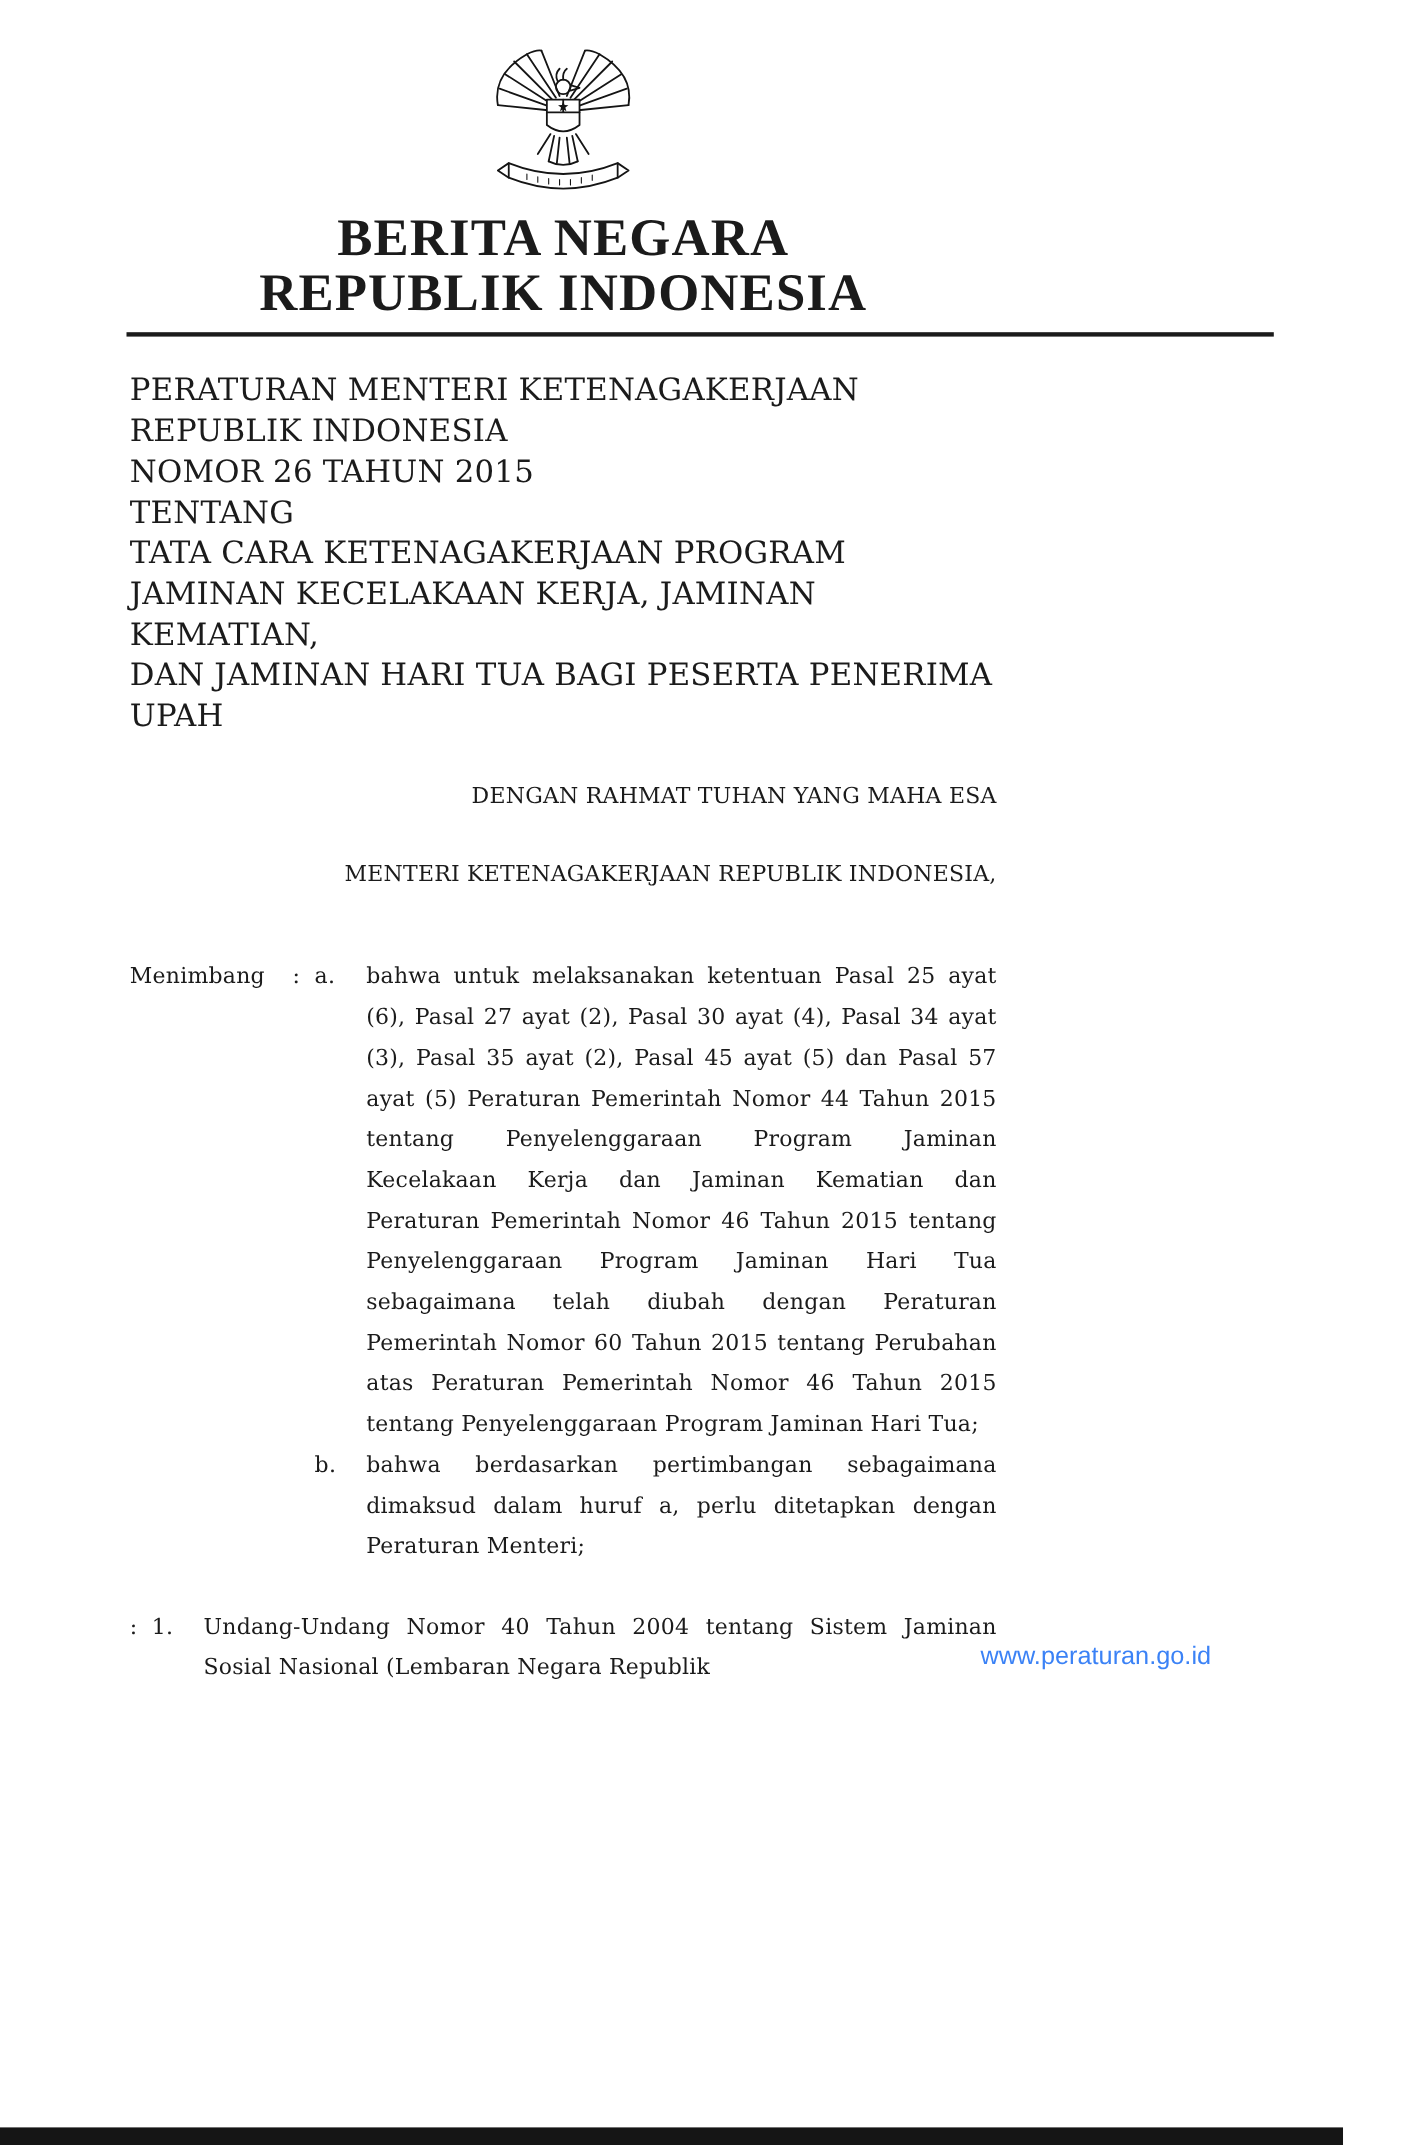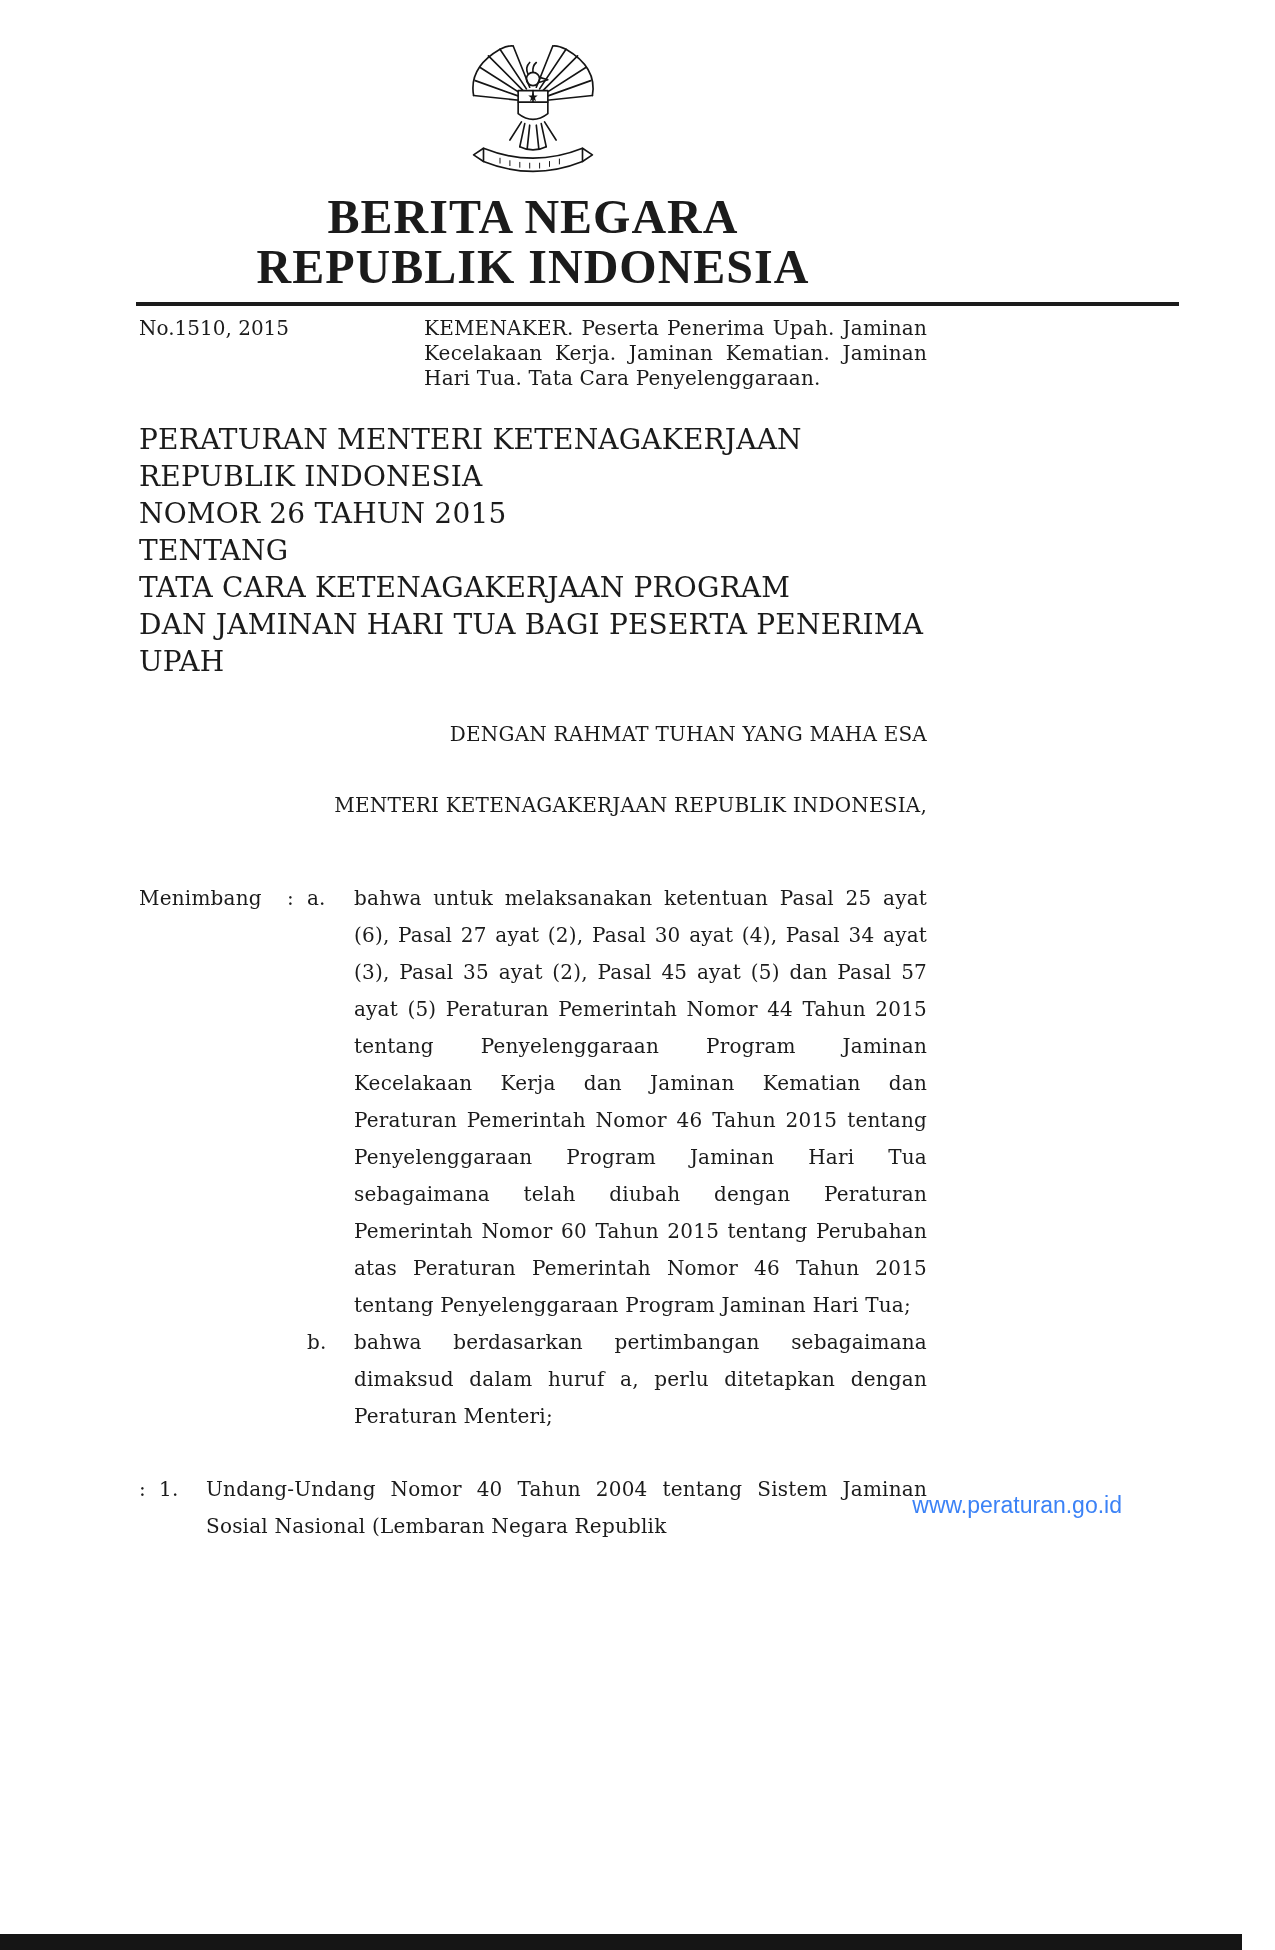--- a/index.html
+++ b/index.html
@@ -4,21 +4,20 @@
 <style>
   html, body { margin: 0; padding: 0; background: #ffffff; }
   .sheet {
     position: relative;
     width: 1221px;
     height: 1950px;
     background: #ffffff;
     overflow: hidden;
     font-family: "DejaVu Serif", serif;
     color: #1b1b1b;
-    padding-left: 21px;
   }
   .emblem-wrap {
     padding-top: 42px;
     width: 788px;
     margin-left: 118px;
     text-align: center;
   }
   .masthead {
     width: 788px;
     margin-left: 118px;
@@ -140,31 +139,28 @@
 
   <div class="masthead">
     <div class="masthead-line">BERITA NEGARA</div>
     <div class="masthead-line">REPUBLIK INDONESIA</div>
   </div>
 
   <div class="rule"></div>
 
   <div class="content">
 
-    <div class="meta-row">
-      <div class="docnum">No.1510, 2015</div>
-      <div class="abstract">KEMENAKER. Peserta Penerima Upah. Jaminan Kecelakaan Kerja. Jaminan Kematian. Jaminan Hari Tua. Tata Cara Penyelenggaraan.</div>
-    </div>
 
     <div class="title-block">
       <div class="tline">PERATURAN MENTERI KETENAGAKERJAAN</div>
       <div class="tline">REPUBLIK INDONESIA</div>
       <div class="tline">NOMOR 26 TAHUN 2015</div>
       <div class="tline">TENTANG</div>
       <div class="tline">TATA CARA KETENAGAKERJAAN PROGRAM</div>
+      <div class="tline">JAMINAN KECELAKAAN KERJA, JAMINAN KEMATIAN,</div>
       <div class="tline">DAN JAMINAN HARI TUA BAGI PESERTA PENERIMA UPAH</div>
     </div>
 
     <div class="invocation">DENGAN RAHMAT TUHAN YANG MAHA ESA</div>
     <div class="official">MENTERI KETENAGAKERJAAN REPUBLIK INDONESIA,</div>
 
     <div class="section sec-menimbang">
       <div class="sec-label">Menimbang</div>
       <div class="sec-colon">:</div>
       <div class="sec-items">

